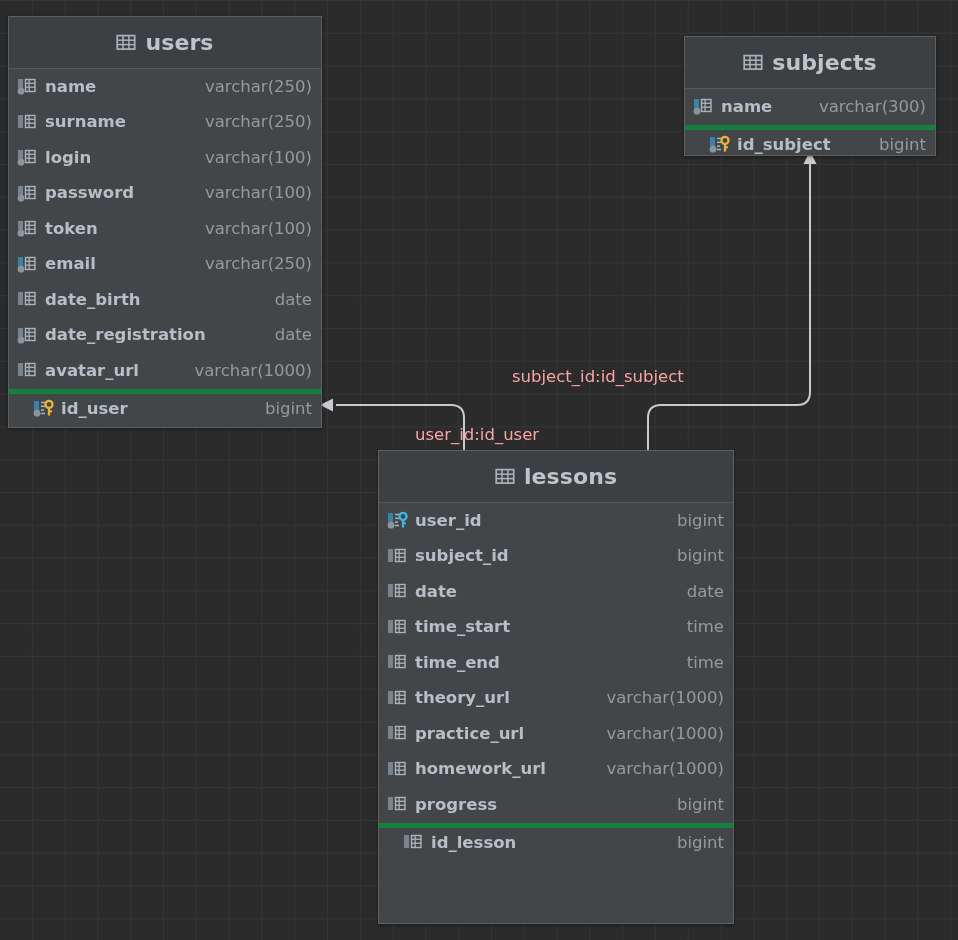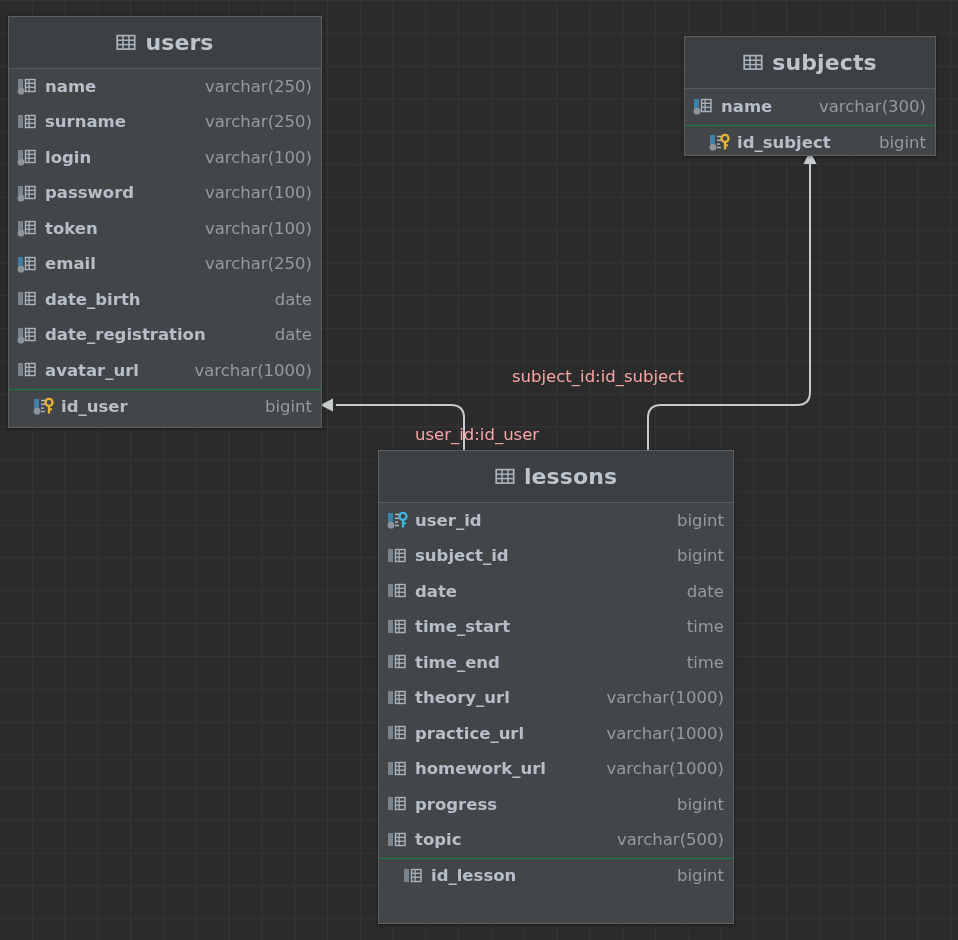--- a/index.html
+++ b/index.html
@@ -45,21 +45,21 @@
     letter-spacing:.1px;line-height:1;
   }
   .rows{display:block;}
   .row{
     height:35.5px;
     display:flex;align-items:center;
     padding:0 9px 0 8px;
     box-sizing:border-box;
     gap:0;
   }
-  .row.pk-sep{border-top:1px solid #15803d;padding-left:24px;}
+  .row.pk-sep{border-top:5px solid #15803d;padding-left:24px;}
   .col-name{
     font-size:16.5px;font-weight:bold;color:#b6bec7;
     white-space:nowrap;line-height:1;margin-left:7px;
   }
   .col-type{
     margin-left:auto;
     font-size:16.5px;color:#969a9c;white-space:nowrap;line-height:1;
   }
 
   
@@ -433,33 +433,20 @@
               <rect x="1" y="2" width="5" height="13" fill="#7a848c"></rect>
               <rect x="8.5" y="2.5" width="9.5" height="12" fill="none" stroke="#aab4bd" stroke-width="1.4"></rect>
               <line x1="8.5" y1="6.3" x2="18" y2="6.3" stroke="#aab4bd" stroke-width="1.3"></line>
               <line x1="8.5" y1="10.2" x2="18" y2="10.2" stroke="#aab4bd" stroke-width="1.3"></line>
               <line x1="12.1" y1="2.5" x2="12.1" y2="14.5" stroke="#aab4bd" stroke-width="1.3"></line>
             </svg>
           </span>
           <span class="col-name">progress</span>
           <span class="col-type">bigint</span>
         </div>
-        <div class="row">
-          <span>
-            <svg class="ic" width="21" height="19" viewBox="0 0 21 19">
-              <rect x="1" y="2" width="5" height="13" fill="#7a848c"></rect>
-              <rect x="8.5" y="2.5" width="9.5" height="12" fill="none" stroke="#aab4bd" stroke-width="1.4"></rect>
-              <line x1="8.5" y1="6.3" x2="18" y2="6.3" stroke="#aab4bd" stroke-width="1.3"></line>
-              <line x1="8.5" y1="10.2" x2="18" y2="10.2" stroke="#aab4bd" stroke-width="1.3"></line>
-              <line x1="12.1" y1="2.5" x2="12.1" y2="14.5" stroke="#aab4bd" stroke-width="1.3"></line>
-            </svg>
-          </span>
-          <span class="col-name">topic</span>
-          <span class="col-type">varchar(500)</span>
-        </div>
         <div class="row pk-sep">
           <span>
             <svg class="ic" width="21" height="19" viewBox="0 0 21 19">
               <rect x="1" y="2" width="5" height="13" fill="#7a848c"></rect>
               <rect x="8.5" y="2.5" width="9.5" height="12" fill="none" stroke="#aab4bd" stroke-width="1.4"></rect>
               <line x1="8.5" y1="6.3" x2="18" y2="6.3" stroke="#aab4bd" stroke-width="1.3"></line>
               <line x1="8.5" y1="10.2" x2="18" y2="10.2" stroke="#aab4bd" stroke-width="1.3"></line>
               <line x1="12.1" y1="2.5" x2="12.1" y2="14.5" stroke="#aab4bd" stroke-width="1.3"></line>
             </svg>
           </span>

